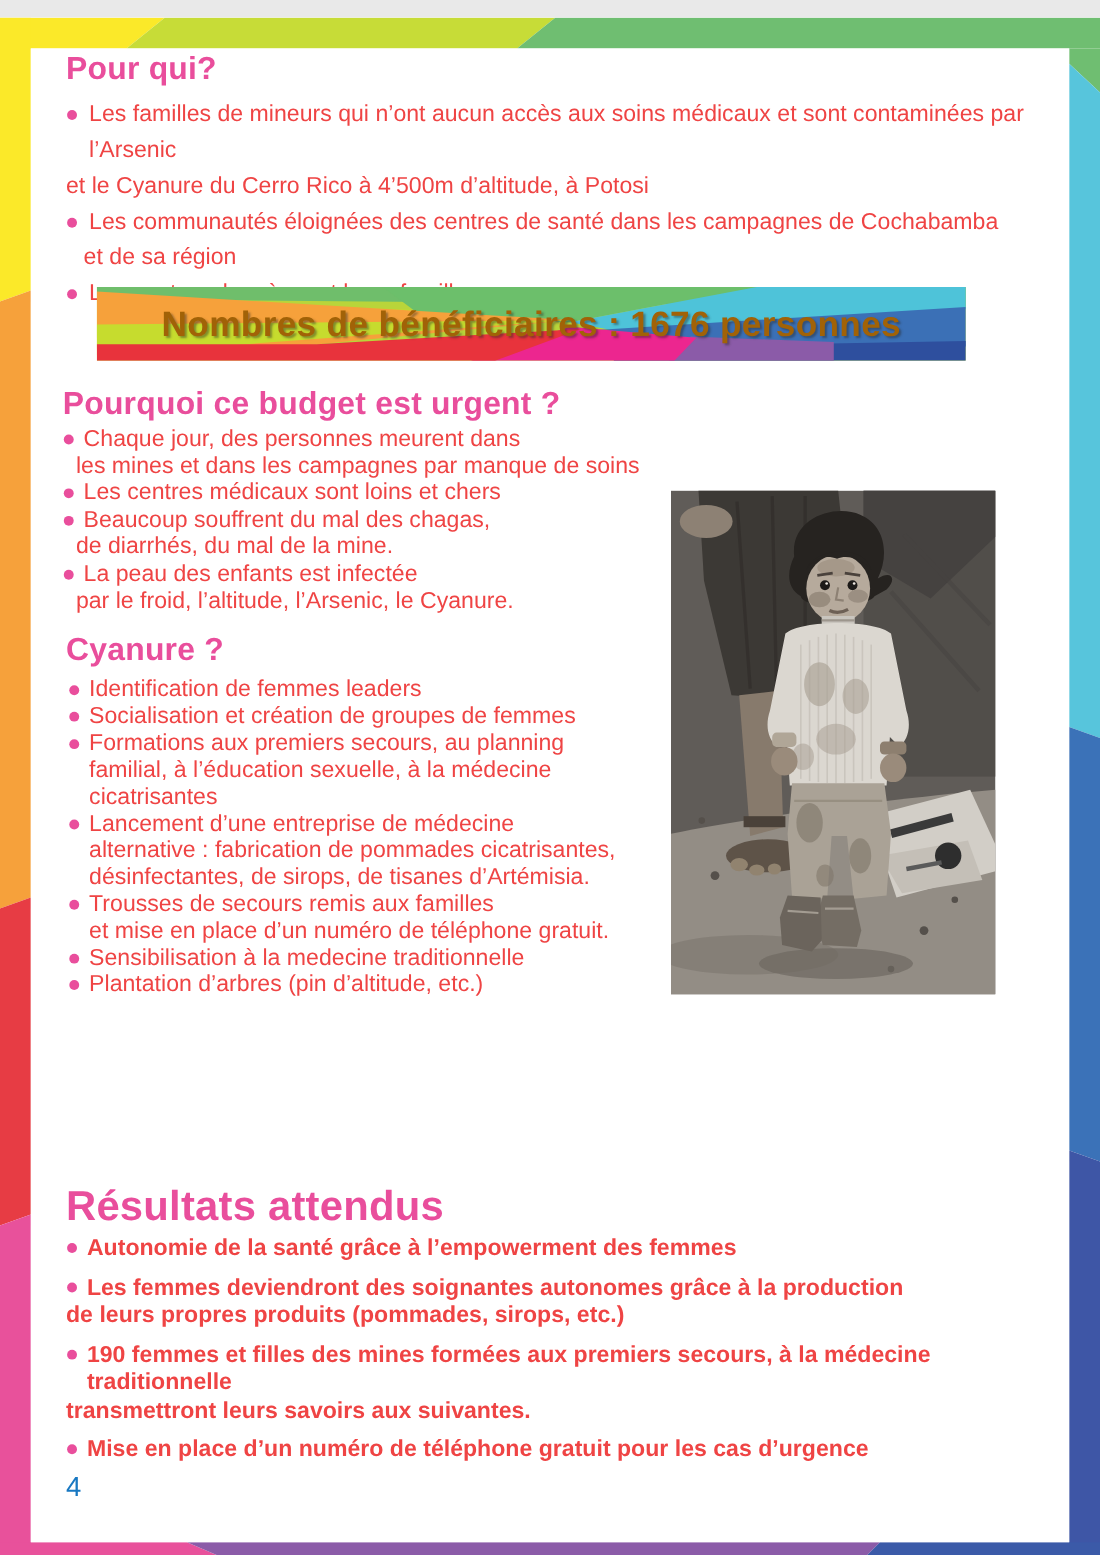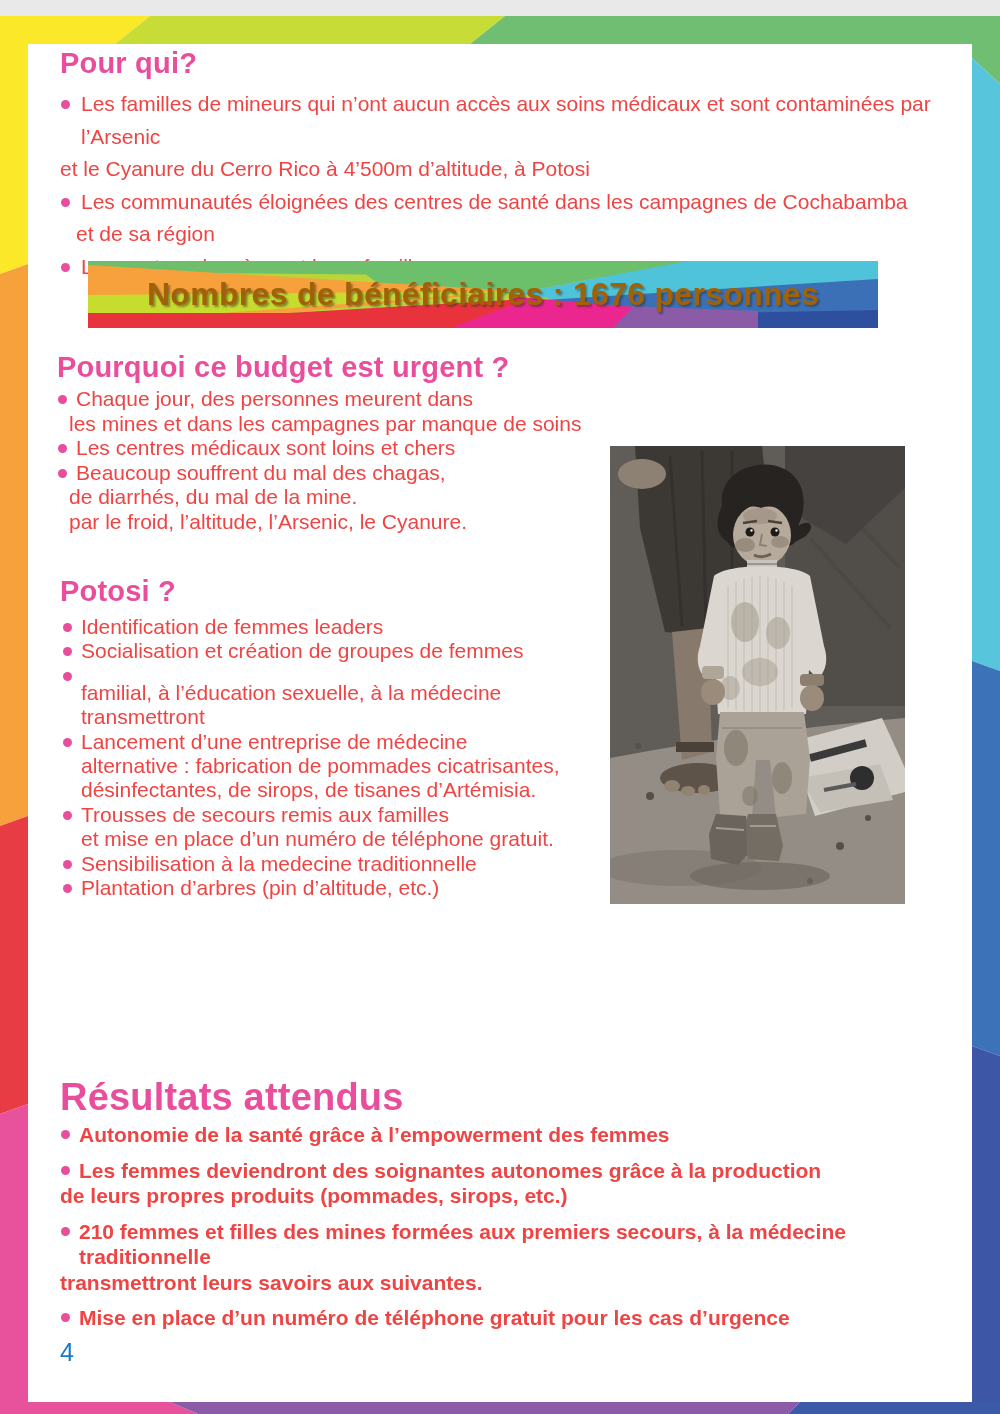--- a/index.html
+++ b/index.html
@@ -148,44 +148,49 @@
         <span class="txt">Les centres médicaux sont loins et chers</span>
       </div>
       <div class="li">
         <span class="dot"></span>
         <span class="txt">Beaucoup souffrent du mal des chagas,</span>
       </div>
       <div class="li">
         <span class="txt c-in">de diarrhés, du mal de la mine.</span>
       </div>
       <div class="li">
+        <span class="dot"></span>
+        <span class="txt">La peau des enfants est infectée</span>
+      </div>
+      <div class="li">
         <span class="txt c-in">par le froid, l’altitude, l’Arsenic, le Cyanure.</span>
       </div>
     </div>
   </section>
 
   <section id="comment">
-    <h2>Potosi ?</h2>
+    <h2>Cyanure ?</h2>
     <div class="list">
       <div class="li">
         <span class="dot"></span>
         <span class="txt">Identification de femmes leaders</span>
       </div>
       <div class="li">
         <span class="dot"></span>
         <span class="txt">Socialisation et création de groupes de femmes</span>
       </div>
       <div class="li">
         <span class="dot"></span>
+        <span class="txt">Formations aux premiers secours, au planning</span>
       </div>
       <div class="li">
         <span class="txt c-in">familial, à l’éducation sexuelle, à la médecine</span>
       </div>
       <div class="li">
-        <span class="txt c-in">transmettront</span>
+        <span class="txt c-in">cicatrisantes</span>
       </div>
       <div class="li">
         <span class="dot"></span>
         <span class="txt">Lancement d’une entreprise de médecine</span>
       </div>
       <div class="li">
         <span class="txt c-in">alternative : fabrication de pommades cicatrisantes,</span>
       </div>
       <div class="li">
         <span class="txt c-in">désinfectantes, de sirops, de tisanes d’Artémisia.</span>
@@ -305,21 +310,21 @@
           <span class="dot"></span>
           <span class="txt">Les femmes deviendront des soignantes autonomes grâce à la production</span>
         </div>
         <div class="li">
           <span class="txt c-flush">de leurs propres produits (pommades, sirops, etc.)</span>
         </div>
       </div>
       <div class="item">
         <div class="li">
           <span class="dot"></span>
-          <span class="txt">210 femmes et filles des mines formées aux premiers secours, à la médecine traditionnelle</span>
+          <span class="txt">190 femmes et filles des mines formées aux premiers secours, à la médecine traditionnelle</span>
         </div>
         <div class="li">
           <span class="txt c-flush">transmettront leurs savoirs aux suivantes.</span>
         </div>
       </div>
       <div class="item">
         <div class="li">
           <span class="dot"></span>
           <span class="txt">Mise en place d’un numéro de téléphone gratuit pour les cas d’urgence</span>
         </div>

